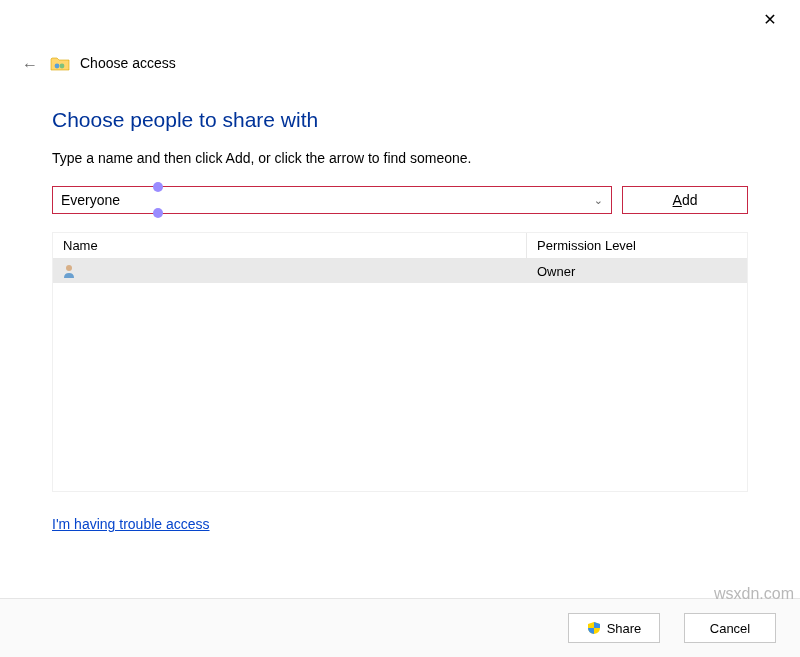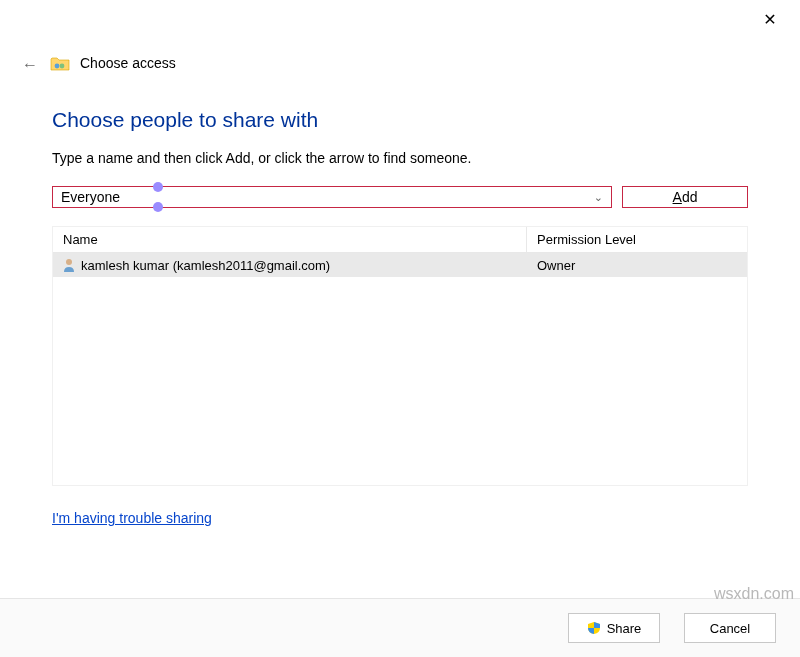--- a/index.html
+++ b/index.html
@@ -60,21 +60,21 @@
       display: flex;
       gap: 10px;
       margin-bottom: 18px;
     }
     .combo {
       flex: 1;
       border: 1.5px solid #c62644;
       display: flex;
       align-items: center;
       padding: 0 8px;
-      height: 22px;
+      height: 28px;
       position: relative;
     }
     .combo .cursor-handle {
       position: absolute;
       width: 10px; height: 10px;
       background: #9a8cff;
       border-radius: 50%;
     }
     .combo .ch-top { top: -5px; left: 100px; }
     .combo .ch-bot { bottom: -5px; left: 100px; }
@@ -207,27 +207,26 @@
       <div class="thead">
         <div class="col-name">Name</div>
         <div class="col-perm">Permission Level</div>
       </div>
       <div class="trow">
         <div class="cell-name">
           <svg class="user-icon" viewBox="0 0 16 16">
             <circle cx="8" cy="5" r="3" fill="#d8b088"></circle>
             <path d="M3 15 Q3 10 8 10 Q13 10 13 15 Z" fill="#6aa0d0"></path>
           </svg>
-          <span>kamlesh kumar (kamlesh2011@gmail.com)</span>
         </div>
         <div class="cell-perm">Owner</div>
       </div>
     </div>
 
-    <a class="trouble-link">I'm having trouble sharing</a>
+    <a class="trouble-link">I'm having trouble access</a>
   </div>
 
   <div class="footer">
     <button>
       <svg class="shield-icon" viewBox="0 0 14 14">
         <path d="M7 1 L13 3 L13 7 Q13 12 7 13 Q1 12 1 7 L1 3 Z" fill="#ffd500"></path>
         <path d="M7 1 L13 3 L13 7 L7 7 Z" fill="#3a8ee6"></path>
         <path d="M7 7 L7 13 Q1 12 1 7 Z" fill="#3a8ee6"></path>
       </svg>
       <span>Share</span>

